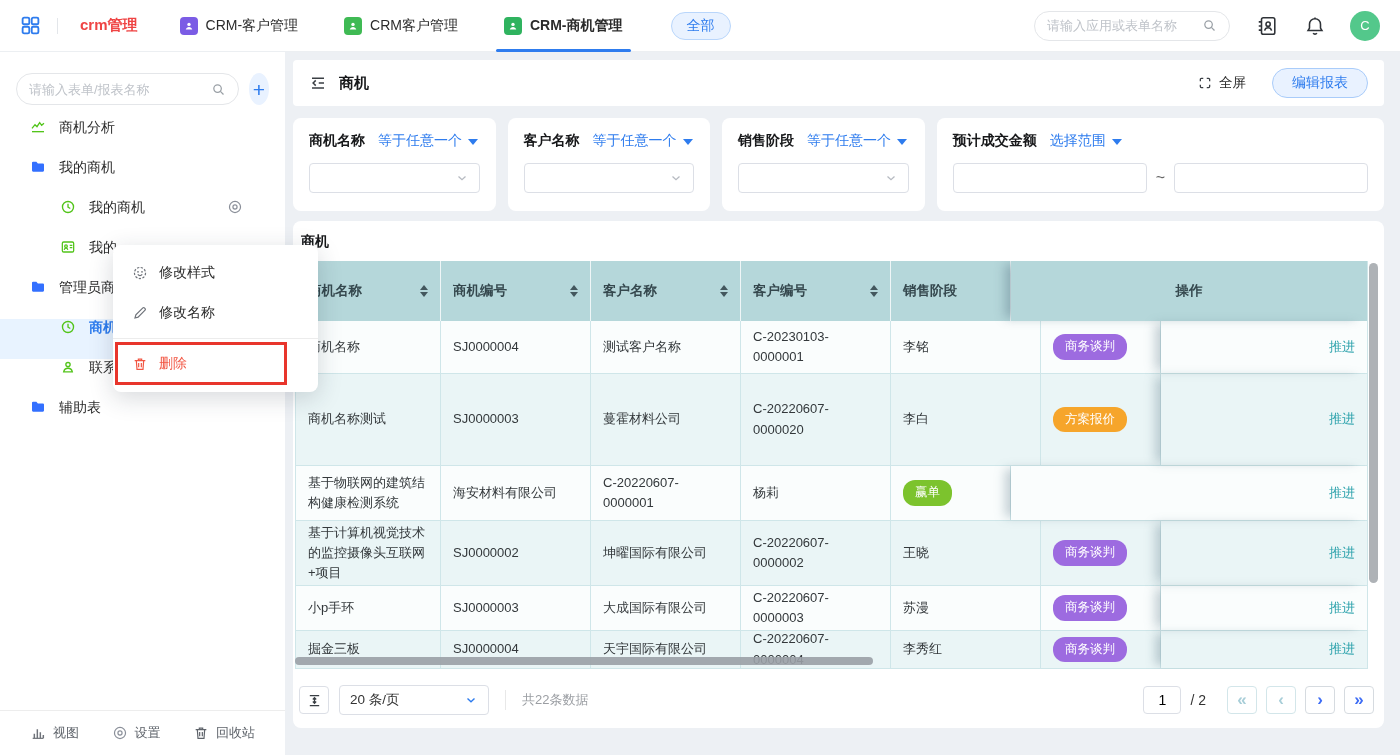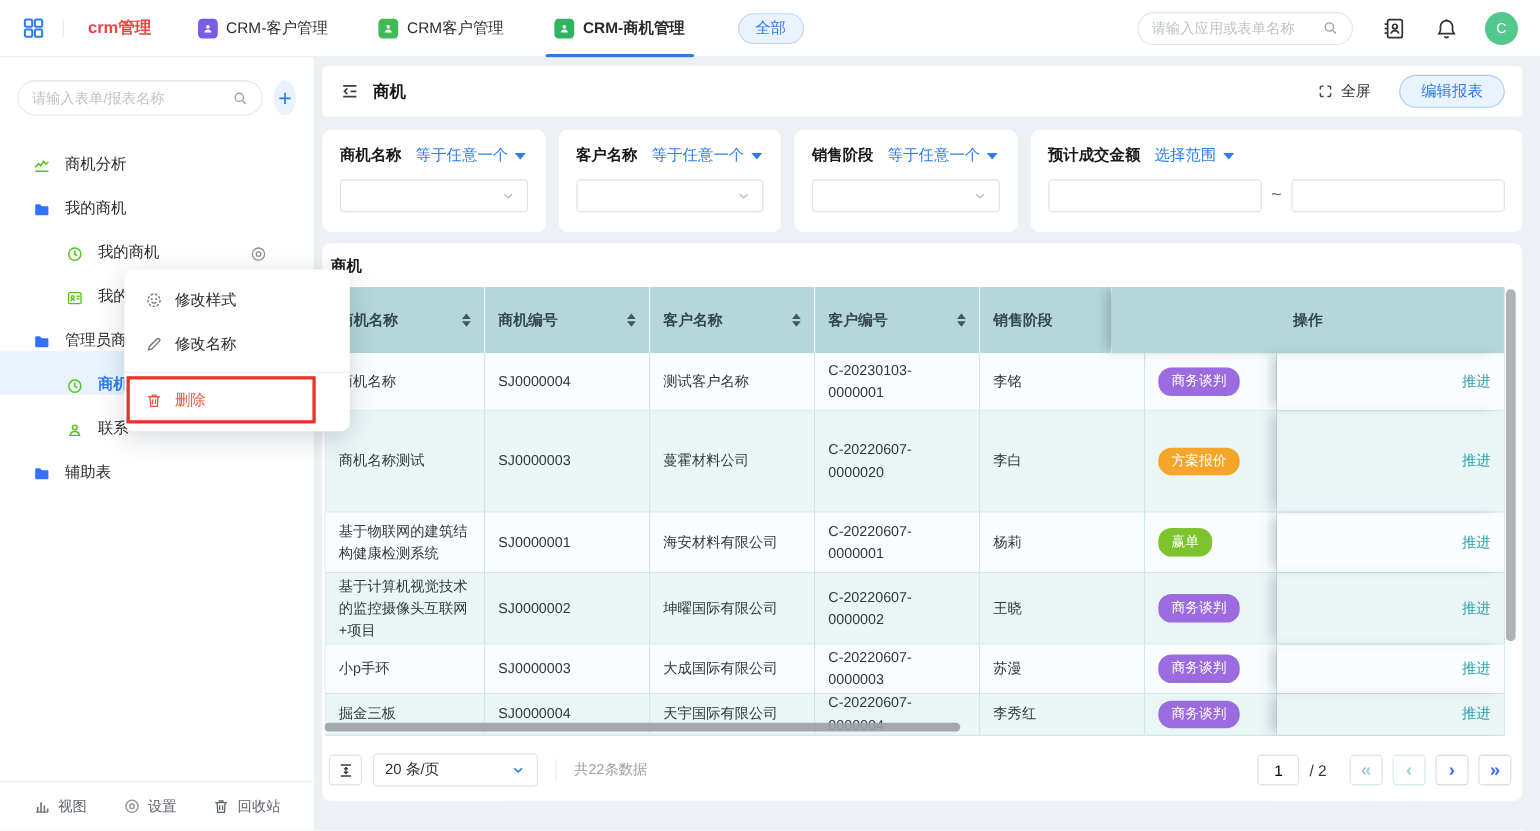--- a/index.html
+++ b/index.html
@@ -33,21 +33,21 @@
        align-items:center;justify-content:center;font-size:13px;margin-left:24px;cursor:pointer}
 
   
   .sidebar{position:absolute;top:52px;left:0;width:285px;bottom:0;background:#fff}
   .side-search-row{display:flex;align-items:center;gap:10px;padding:21px 16px 14px}
   .side-search{flex:1;height:32px;border:1px solid #e4e6e9;border-radius:16px;display:flex;
        align-items:center;padding:0 12px;gap:6px}
   .side-search input{border:0;outline:0;flex:1;font-size:13px;min-width:0}
   .plus-btn{width:32px;height:32px;border-radius:50%;background:#e9f2ff;color:#2e7cee;font-size:21px;
        line-height:1;display:flex;align-items:center;justify-content:center;cursor:pointer}
-  .tree-item{height:40px;display:flex;align-items:flex-end;gap:13px;font-size:14px;color:#2b2b2b;
+  .tree-item{height:40px;display:flex;align-items:flex-start;gap:13px;font-size:14px;color:#2b2b2b;
        cursor:pointer;padding-right:12px;white-space:nowrap;overflow:hidden}
   .tree-item.lvl1{padding-left:30px}
   .tree-item.lvl2{padding-left:60px}
   .tree-item.selected{background:#e8f3ff;color:#2e7cee;font-weight:600}
   .tree-item .trailing{margin-left:auto;margin-right:30px}
   .side-footer{position:absolute;left:0;right:0;bottom:0;height:45px;border-top:1px solid #ededed;
        display:flex;align-items:center;padding:0 30px;justify-content:space-between;color:#5f646b;font-size:13px}
   .sf-item{display:flex;align-items:center;gap:7px;cursor:pointer}
 
   
@@ -504,23 +504,20 @@
               </div>
               <div class="td td-action">
                 <span class="link">推进</span>
               </div>
             </div>
             <div class="tr odd" style="height: 55px;">
               <div class="td" style="width: 145px;">
                 <span>基于物联网的建筑结构健康检测系统</span>
               </div>
               <div class="td" style="width: 150px;">
-                <span>SJ0000001</span>
-              </div>
-              <div class="td" style="width: 150px;">
                 <span>海安材料有限公司</span>
               </div>
               <div class="td" style="width: 150px;">
                 <span>C-20220607-0000001</span>
               </div>
               <div class="td" style="width: 150px;">
                 <span>杨莉</span>
               </div>
               <div class="td" style="width: 120px;">
                 <span class="badge" style="background: rgb(124, 195, 45);">赢单</span>

